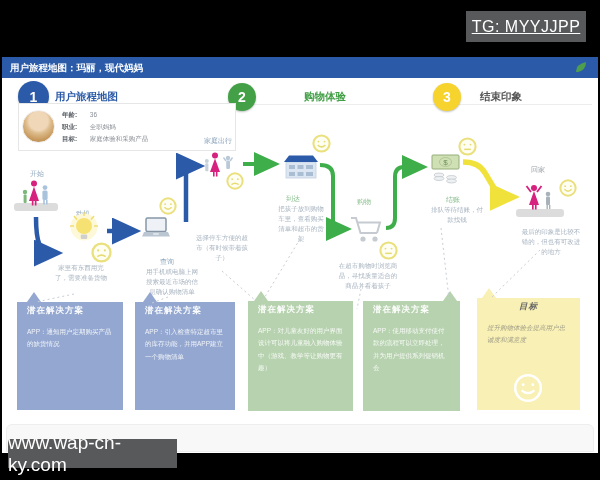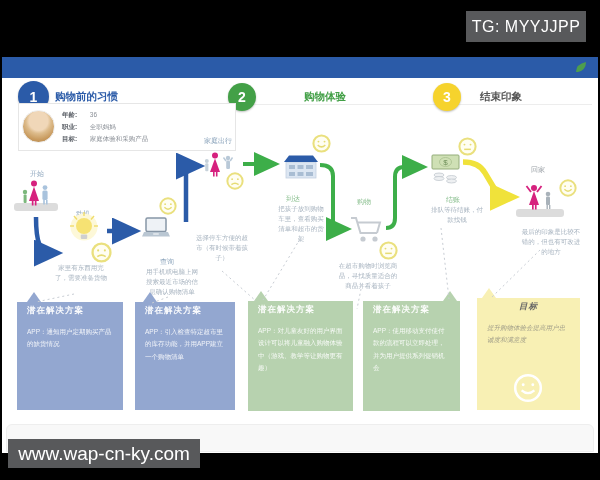--- a/index.html
+++ b/index.html
@@ -3,22 +3,22 @@
 <meta charset="utf-8">
 <style>
   * { margin:0; padding:0; box-sizing:border-box; }
   html,body { background:#000; font-family:"Liberation Sans", sans-serif; }
   #screen { position:relative; width:600px; height:480px; background:#000; overflow:hidden; }
   .abs { position:absolute; }
 
   .card { position:absolute; left:2px; top:57px; width:596px; height:396px; background:#ffffff; }
 
   .wm { position:absolute; background:#58595b; color:#fff; display:flex; align-items:center; justify-content:center; z-index:50; }
-  .wm-top { left:466px; top:11px; width:120px; height:31px; font-size:16px; letter-spacing:.5px; }
-  .wm-bottom { left:8px; top:439px; width:192px; height:29px; font-size:19px; }
+  .wm-top { left:466px; top:11px; width:120px; height:31px; font-size:16px; letter-spacing:.5px;text-decoration:underline; }
+  .wm-bottom { left:8px; top:439px; width:169px; height:29px; font-size:19px; }
 
   .header-bar { position:absolute; left:2px; top:57px; width:596px; height:21px; background:#2b5ba8; color:#fff; font-size:9.5px; font-weight:bold; line-height:21px; padding-left:8px; }
   .leaf { position:absolute; right:10px; top:3px; }
 
   .stage-circle { position:absolute; width:28px; height:28px; border-radius:50%; color:#fff; font-weight:bold; font-size:14px; display:flex; align-items:center; justify-content:center; box-shadow:0 1px 2px rgba(0,0,0,.25); }
   .stage-label { position:absolute; font-size:10.5px; font-weight:bold; }
 
   .faint-line { position:absolute; left:18px; top:104px; width:574px; height:1px; background:#ededed; }
   .bottom-strip { position:absolute; left:6px; top:424px; width:588px; height:28px; background:#f8f8f8; border:1px solid #eeeeee; border-radius:6px 6px 0 0; }
 
@@ -52,31 +52,32 @@
 </head>
 <body>
 
 <div id="screen">
 
   <div class="card"></div>
   <div class="faint-line"></div>
   <div class="bottom-strip"></div>
 
   <div class="header-bar">
+    <span>用户旅程地图：玛丽，现代妈妈</span>
     <span class="leaf">
       <svg width="14" height="14" viewBox="0 0 14 14">
           <path d="M2,12 Q2,4 12,2 Q12,10 4,12 Z" fill="#4d9e4d"></path>
         </svg>
     </span>
   </div>
 
   <div class="stage-circle" style="left:18px; top:81px; width:31px; height:31px; background:#2b5ba8;">
       <span>1</span>
     </div>
-  <div class="stage-label" style="left:55px; top:90px; color:#2b5ba8;">购物前的习惯</div>
+  <div class="stage-label" style="left:55px; top:90px; color:#2b5ba8;">用户旅程地图</div>
 
   <div class="stage-circle" style="left:228px; top:83px; background:#43a047;">
       <span>2</span>
     </div>
   <div class="stage-label" style="left:264px; top:90px; color:#43a047;padding-left:40px;">购物体验</div>
 
   <div class="stage-circle" style="left:433px; top:83px; background:#f6d32d;">
       <span>3</span>
     </div>
   <div class="stage-label" style="left:469px; top:90px; color:#555;padding-left:11px;">结束印象</div>

